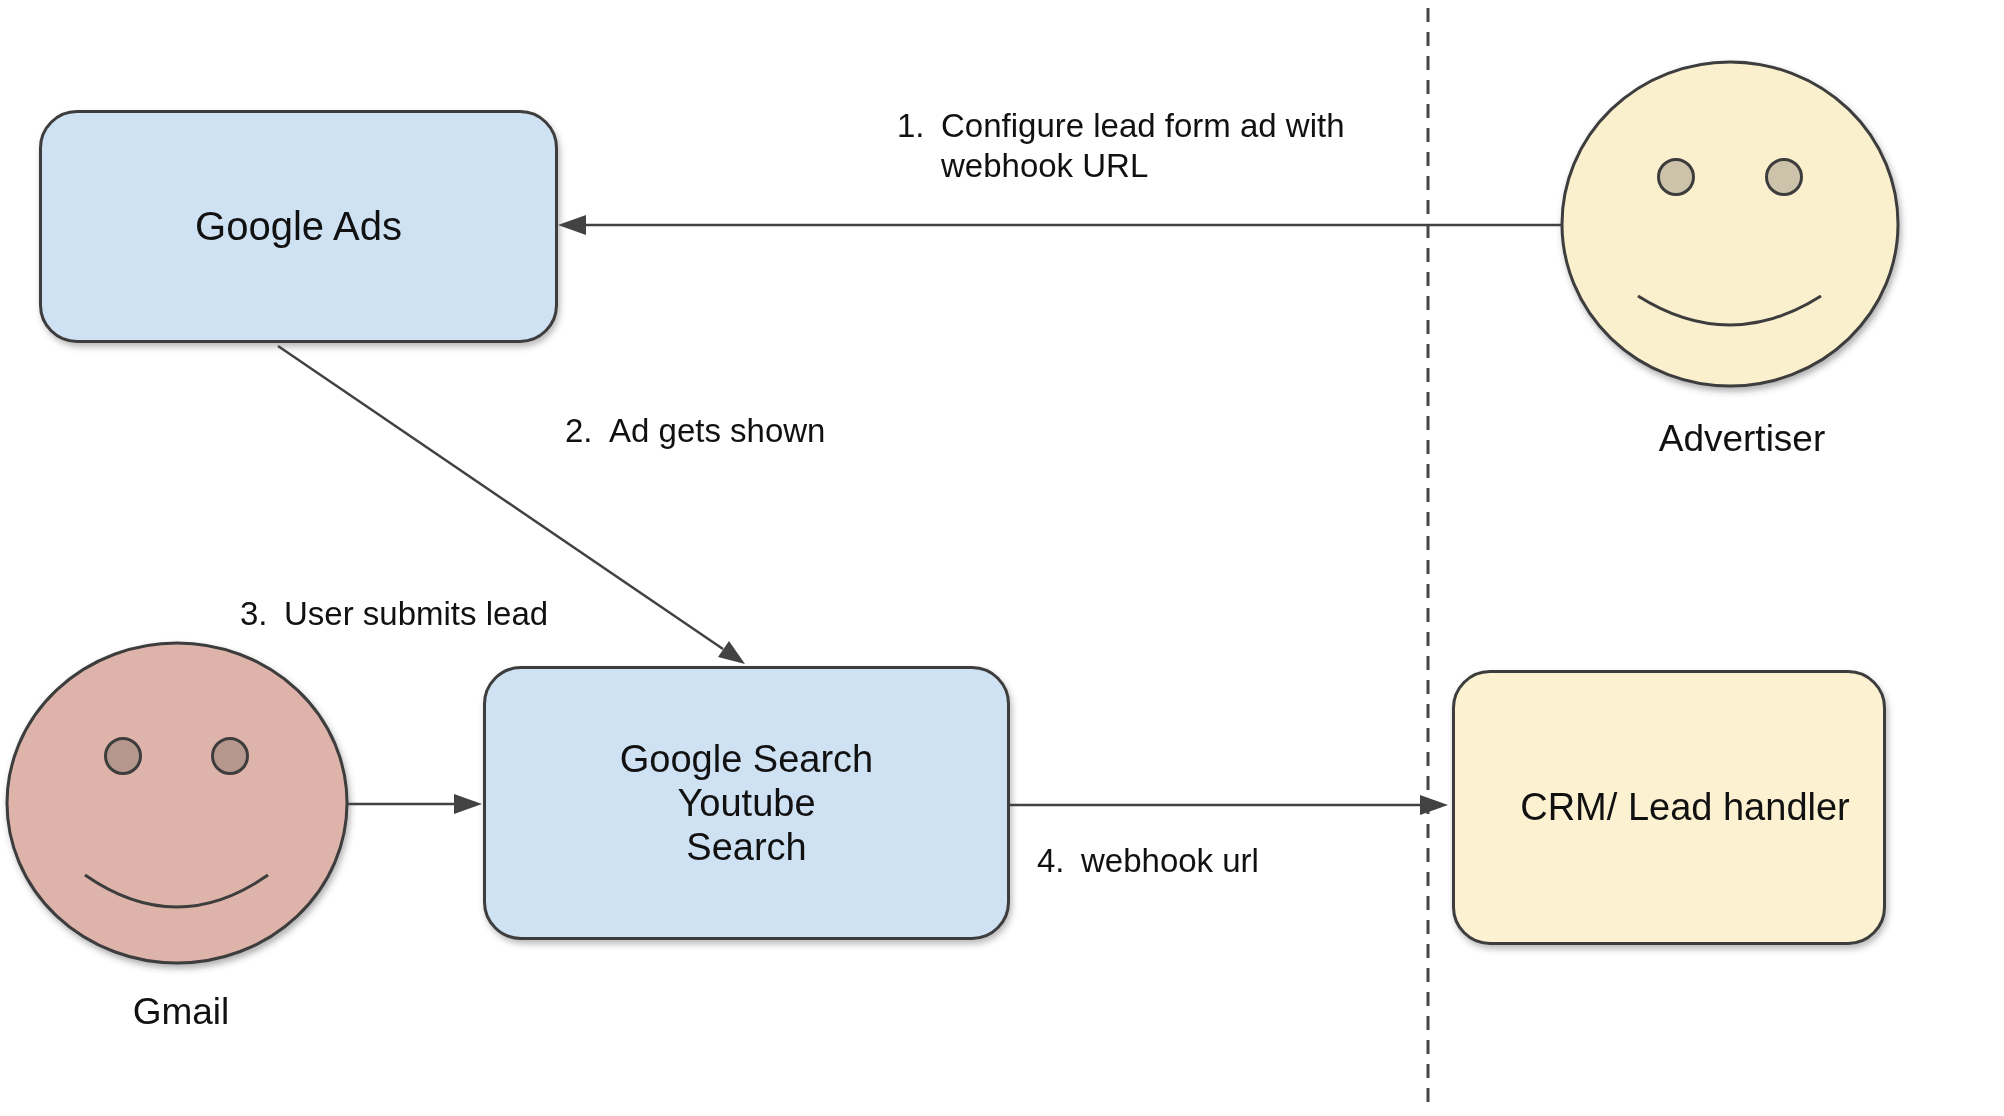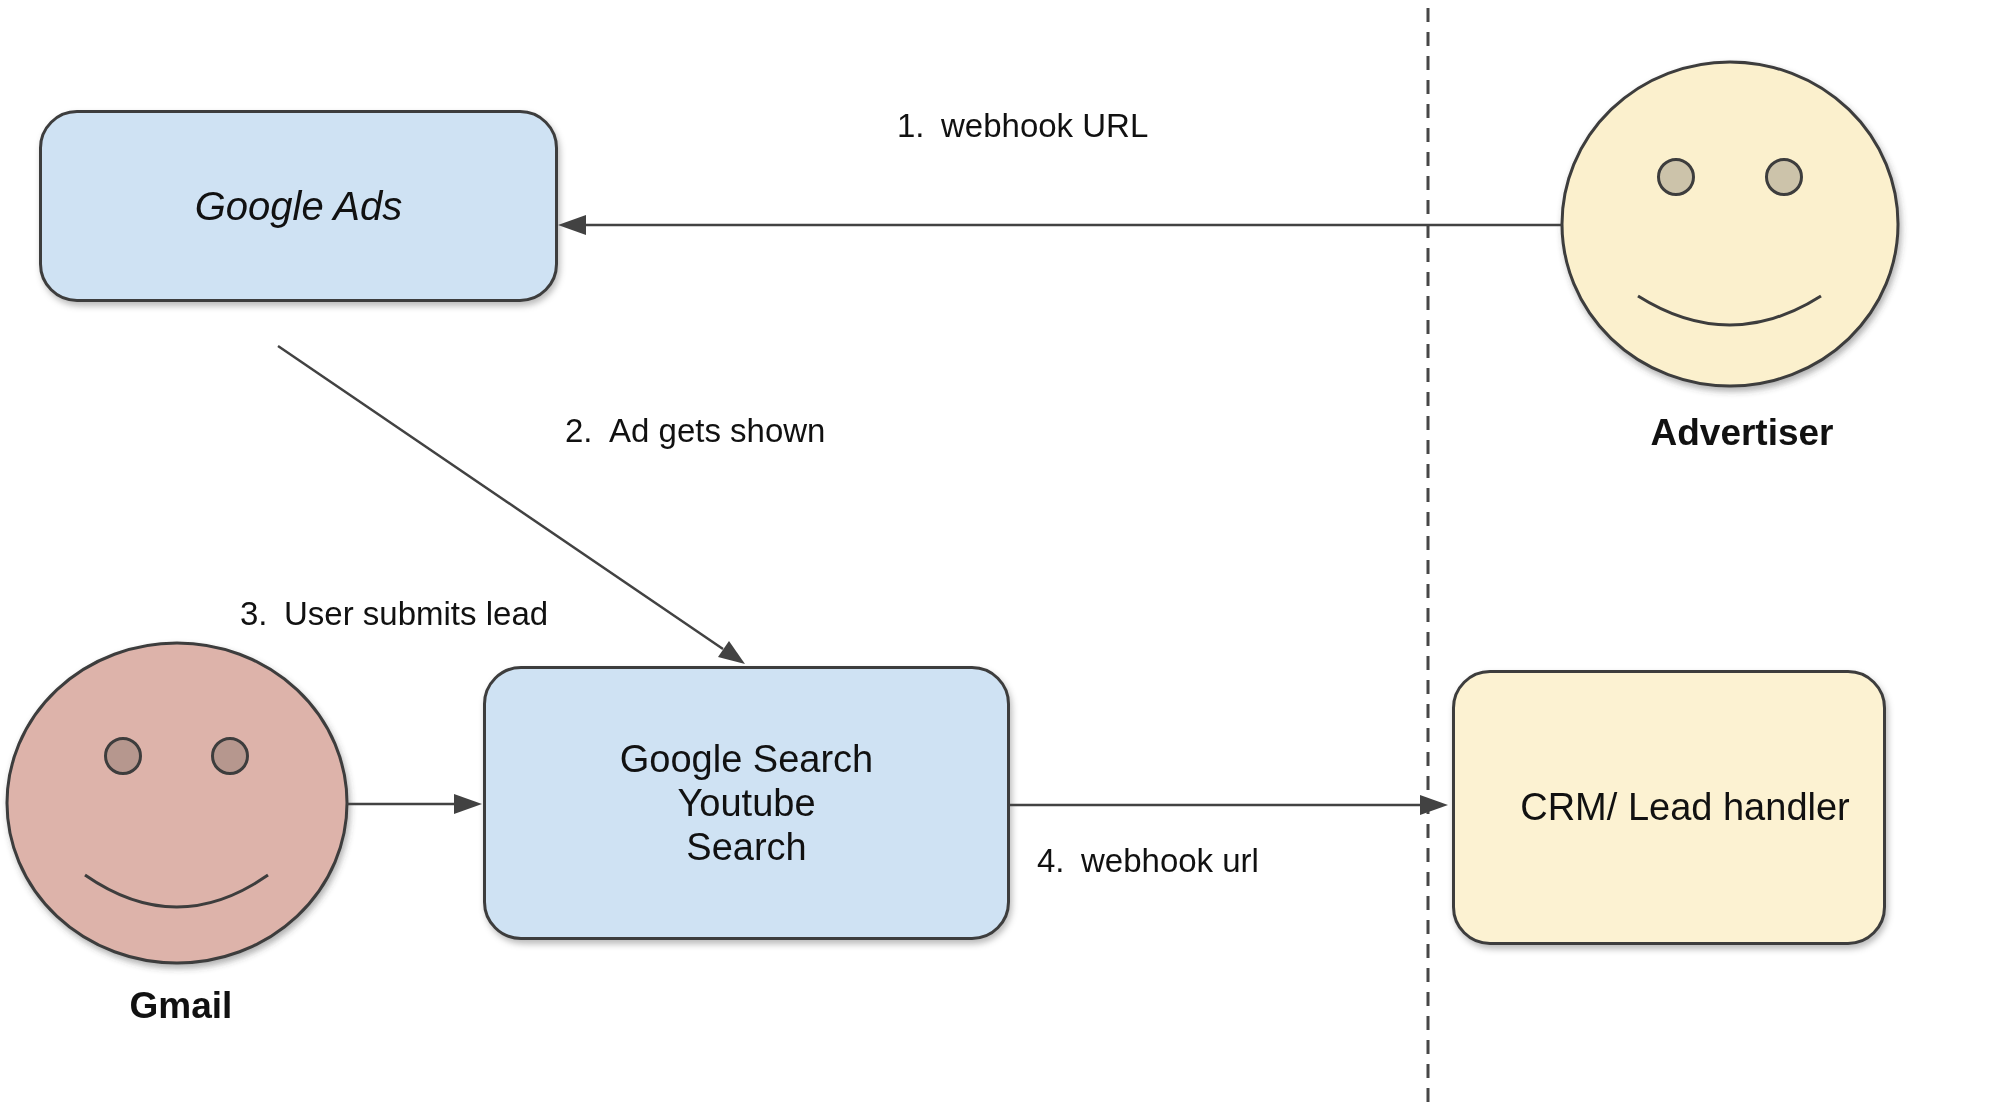--- a/index.html
+++ b/index.html
@@ -17,41 +17,42 @@
     border:3px solid #3d3d3d;
     border-radius:38px;
     box-shadow:2px 4px 6px rgba(60,60,60,0.35);
     display:flex;
     flex-direction:column;
     align-items:center;
     justify-content:center;
     text-align:center;
     box-sizing:border-box;
   }
-  #google-ads-box{left:39px;top:110px;width:519px;height:192px;font-size:40px;font-style:italic;}
+  #google-ads-box{left:39px;top:110px;width:519px;height:233px;font-size:40px;}
   #platforms-box{left:483px;top:666px;width:527px;height:274px;font-size:38px;line-height:44px;}
   #crm-box{left:1452px;top:670px;width:434px;height:275px;font-size:38px;padding-left:32px;}
   .svg-layer{position:absolute;left:0;top:0;z-index:3;pointer-events:none;}
   .step{
     position:absolute;
     display:flex;
     font-size:33px;
     line-height:40px;
     z-index:4;
     white-space:nowrap;
   }
   .step .num{width:44px;flex:none;}
   .step .tline{display:block;}
   .actor-label{
     position:absolute;
     width:300px;
     text-align:center;
     font-size:37px;
-    font-weight:bold;
+    font-weight:normal;
     z-index:4;
+    margin-top:6px;
   }
   #advertiser-label{left:1592px;top:412px;}
   #user-label{left:31px;top:985px;}
 </style>
 </head>
 <body>
 
 <div id="canvas">
 
   <div class="node" id="google-ads-box" style="background-color: rgb(207, 226, 243);">
@@ -108,20 +109,21 @@
 
     <g>
       <line x1="1010" y1="805" x2="1422" y2="805" stroke-width="2.5" stroke="#424242"></line>
       <polygon points="1448,805 1420,795 1420,815" fill="#424242"></polygon>
     </g>
   </svg>
 
   <div class="step" style="left:897px;top:106px">
     <span class="num">1.</span>
     <span class="txt">
+      <span class="tline">Configure lead form ad with</span>
       <span class="tline">webhook URL</span>
     </span>
   </div>
 
   <div class="step" style="left:565px;top:411px">
     <span class="num">2.</span>
     <span class="txt">
       <span class="tline">Ad gets shown</span>
     </span>
   </div>

